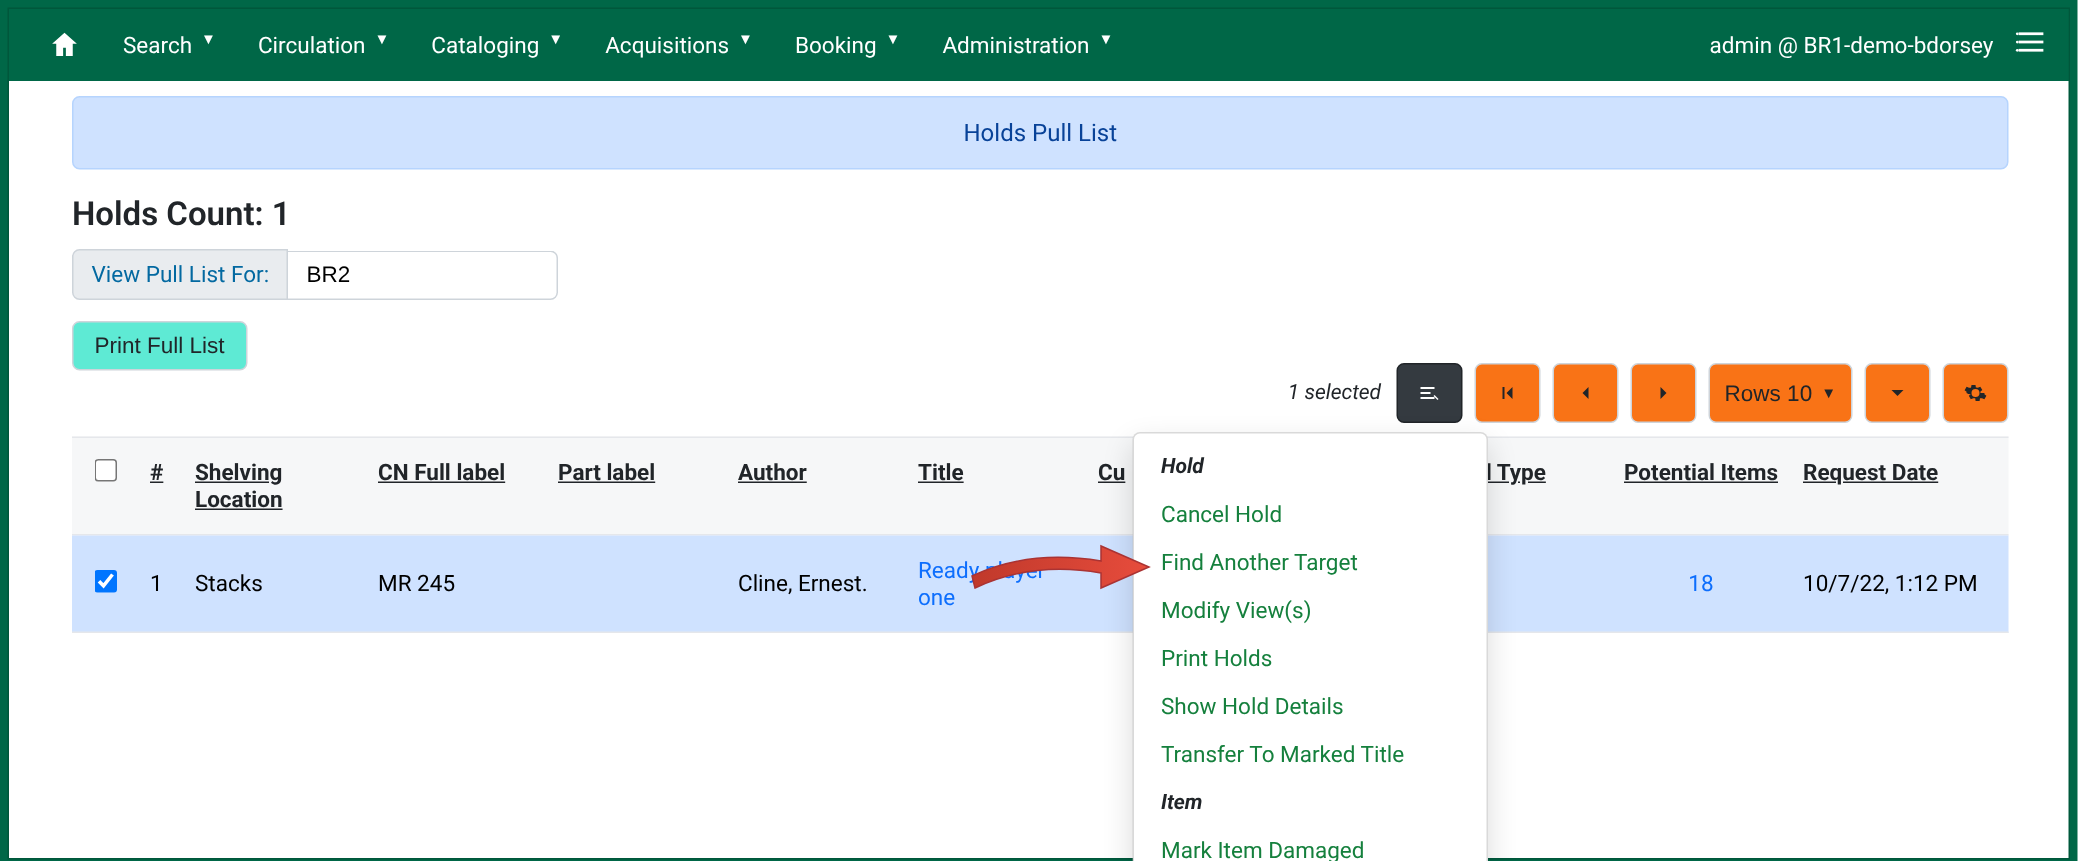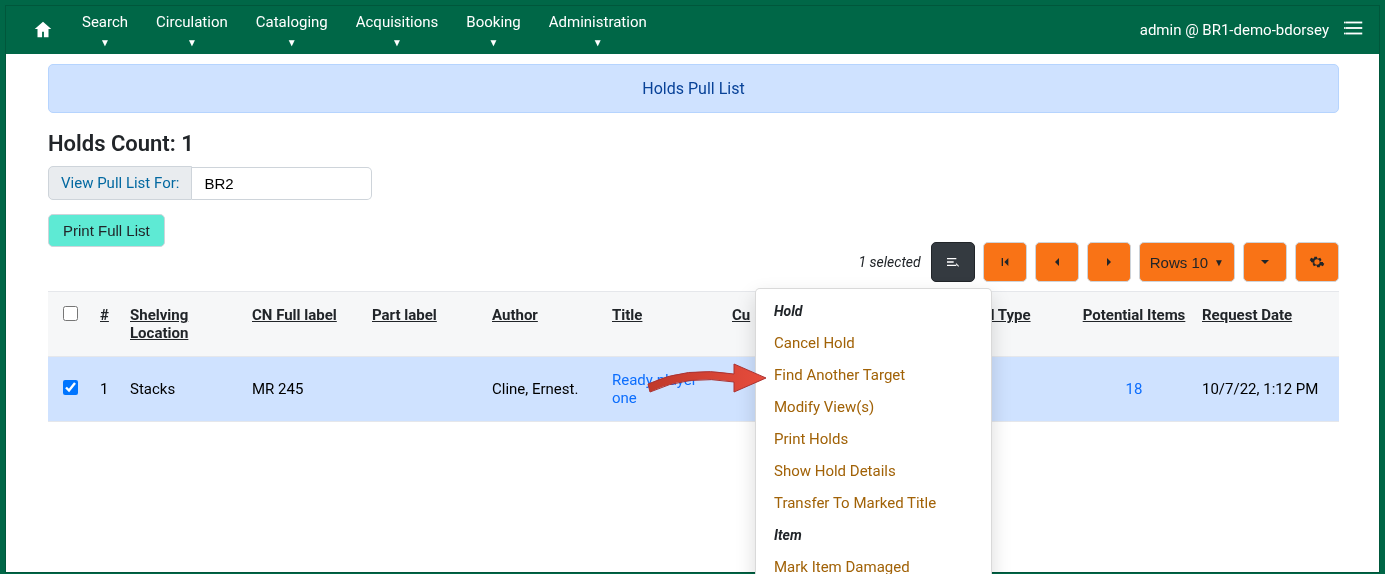--- a/index.html
+++ b/index.html
@@ -23,23 +23,22 @@
       padding: 0 14px;
       height: 48px;
     }
     .nav-left { display: flex; align-items: center; gap: 4px; }
     .nav-item {
       color: #fff;
       padding: 10px 12px;
       font-size: 15px;
       cursor: pointer;
       display: flex;
-      align-items: center;
+      align-items: flex-start;
       gap: 6px;
-      flex-direction: column;
     }
     .nav-item .caret {
       font-size: 10px;
     }
     .home-icon svg { width: 22px; height: 22px; fill: #fff; }
     .nav-right { display: flex; align-items: center; gap: 14px; color: #fff; font-size: 15px; }
     .menu-icon svg { width: 22px; height: 22px; fill: #fff; }
 
     .content-area {
       background: #fff;
@@ -171,21 +170,21 @@
     .dd-section {
       font-style: italic;
       font-weight: 700;
       color: #212529;
       padding: 8px 18px;
       font-size: 14px;
     }
     .dd-item {
       padding: 7px 18px;
       font-size: 15px;
-      color: #a16207;
+      color: #15803d;
       cursor: pointer;
     }
 
     .arrow {
       position: absolute;
       top: 304px;
       left: 640px;
       width: 122px;
       height: 40px;
       z-index: 101;

